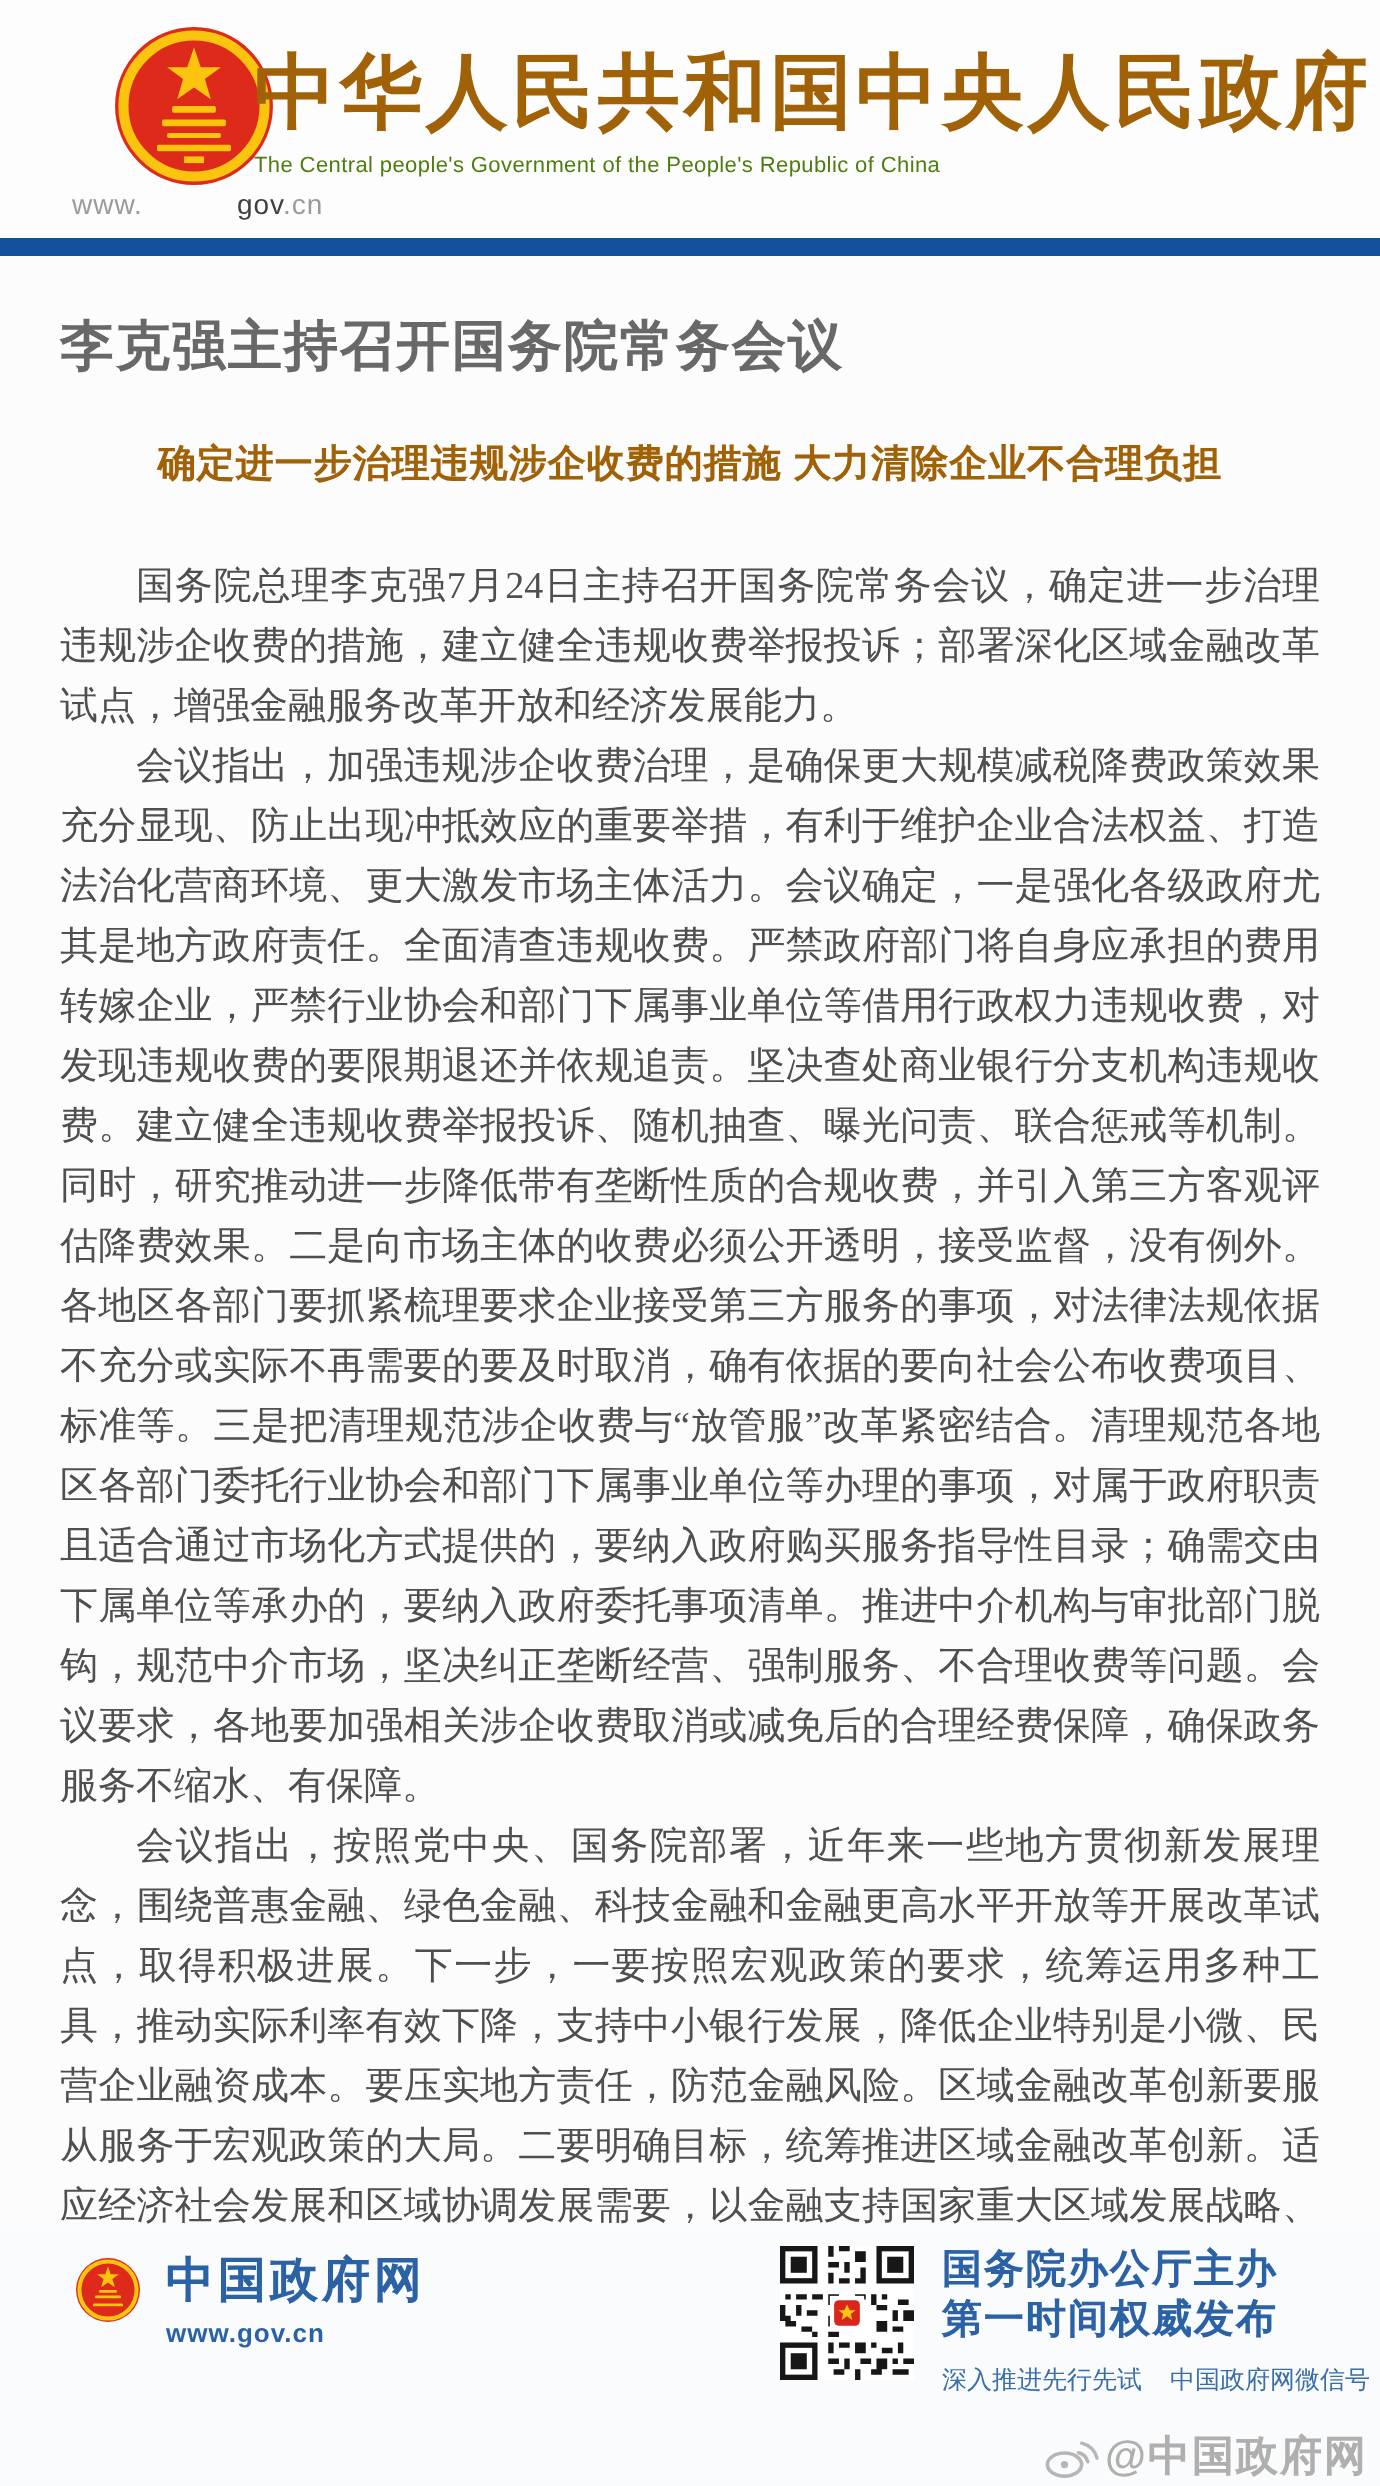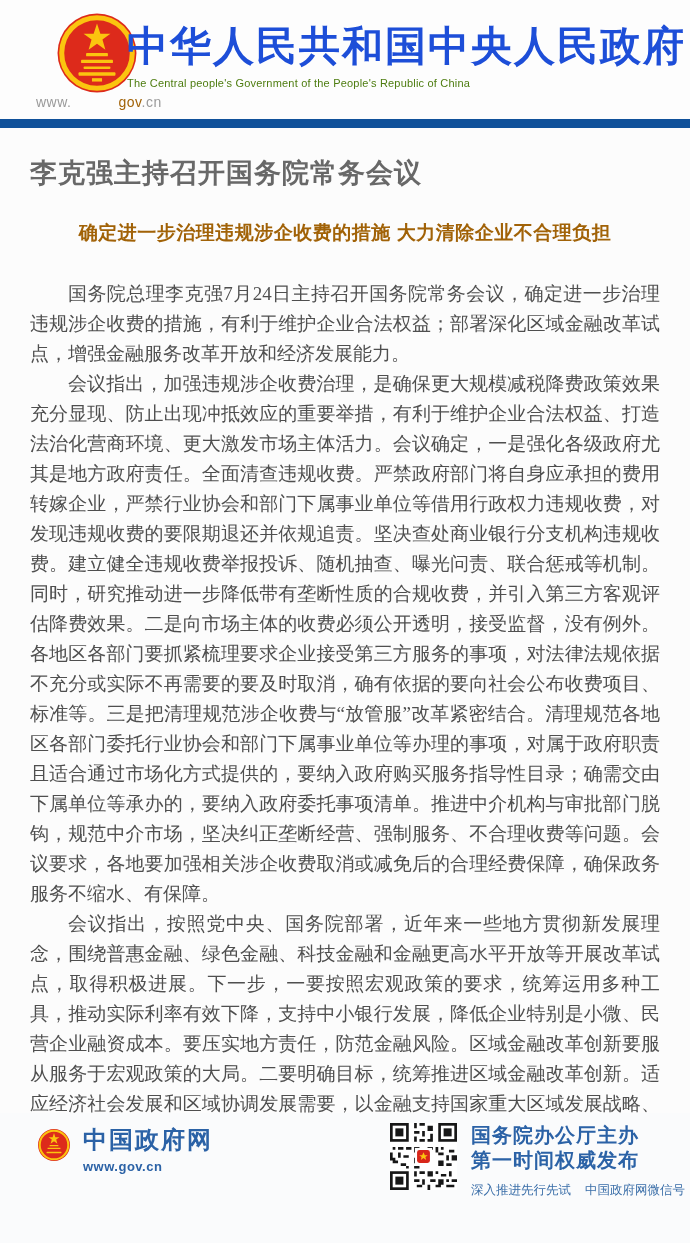--- a/index.html
+++ b/index.html
@@ -14,24 +14,24 @@
     font-family: "Liberation Sans", sans-serif;
   }
 
   
   .site-header { position: relative; height: 119px; background: #fdfdfd; }
   .emblem-lg { position: absolute; left: 55px; top: 11px; width: 84px; height: 84px; }
   .header-url {
     position: absolute; left: 36px; top: 94px; width: 122px;
     text-align: center; font-size: 14px; color: #9a9a9a; letter-spacing: .5px;
   }
-  .header-url .gov { color: #a16207; margin-left: 47px; }
+  .header-url .gov { color: #404040; margin-left: 47px; }
   .header-titles { position: absolute; left: 127px; top: 22px; width: 540px; }
   .title-cn {
-    font-size: 41px; font-weight: bold; color: #1d4ed8;
+    font-size: 41px; font-weight: bold; color: #a16207;
     letter-spacing: 2px; line-height: 48px; white-space: nowrap;
   }
   .title-en {
     margin-top: 7px; font-size: 11px; color: #4d7c0f; letter-spacing: .2px; white-space: nowrap;
   }
   .rule-blue { width: 100%; height: 9px; background: #10519a; }
 
   
   .article { padding: 27px 30px 0 30px; background: #fcfcfc; }
   .article-title {
@@ -99,21 +99,21 @@
     </div>
   </header>
   <div class="rule-blue"></div>
 
   <main class="article">
     <h1 class="article-title">李克强主持召开国务院常务会议</h1>
     <div class="article-subtitles">
       <div>确定进一步治理违规涉企收费的措施 大力清除企业不合理负担</div>
     </div>
     <div class="article-body">
-      <p>国务院总理李克强7月24日主持召开国务院常务会议，确定进一步治理违规涉企收费的措施，有利于维护企业合法权益；部署深化区域金融改革试点，增强金融服务改革开放和经济发展能力。</p>
+      <p>国务院总理李克强7月24日主持召开国务院常务会议，确定进一步治理违规涉企收费的措施，建立健全违规收费举报投诉；部署深化区域金融改革试点，增强金融服务改革开放和经济发展能力。</p>
       <p>会议指出，加强违规涉企收费治理，是确保更大规模减税降费政策效果充分显现、防止出现冲抵效应的重要举措，有利于维护企业合法权益、打造法治化营商环境、更大激发市场主体活力。会议确定，一是强化各级政府尤其是地方政府责任。全面清查违规收费。严禁政府部门将自身应承担的费用转嫁企业，严禁行业协会和部门下属事业单位等借用行政权力违规收费，对发现违规收费的要限期退还并依规追责。坚决查处商业银行分支机构违规收费。建立健全违规收费举报投诉、随机抽查、曝光问责、联合惩戒等机制。同时，研究推动进一步降低带有垄断性质的合规收费，并引入第三方客观评估降费效果。二是向市场主体的收费必须公开透明，接受监督，没有例外。各地区各部门要抓紧梳理要求企业接受第三方服务的事项，对法律法规依据不充分或实际不再需要的要及时取消，确有依据的要向社会公布收费项目、标准等。三是把清理规范涉企收费与“放管服”改革紧密结合。清理规范各地区各部门委托行业协会和部门下属事业单位等办理的事项，对属于政府职责且适合通过市场化方式提供的，要纳入政府购买服务指导性目录；确需交由下属单位等承办的，要纳入政府委托事项清单。推进中介机构与审批部门脱钩，规范中介市场，坚决纠正垄断经营、强制服务、不合理收费等问题。会议要求，各地要加强相关涉企收费取消或减免后的合理经费保障，确保政务服务不缩水、有保障。</p>
       <p>会议指出，按照党中央、国务院部署，近年来一些地方贯彻新发展理念，围绕普惠金融、绿色金融、科技金融和金融更高水平开放等开展改革试点，取得积极进展。下一步，一要按照宏观政策的要求，统筹运用多种工具，推动实际利率有效下降，支持中小银行发展，降低企业特别是小微、民营企业融资成本。要压实地方责任，防范金融风险。区域金融改革创新要服从服务于宏观政策的大局。二要明确目标，统筹推进区域金融改革创新。适应经济社会发展和区域协调发展需要，以金融支持国家重大区域发展战略、“三农”、科技创新以及扩大金融对外开放等为重点，深入推进先行先试，对有试点意义的改革方案成熟一个推出一个。三要建立动态调整的区域金融改革工作机制。加强对试点的跟踪评价和第三方评估，对没有实效或严重偏离改革目标的要及时纠正或叫停，不能只要“帽子”不干事；对达到预期目标、成效明显的要鼓励开展新的改革探索，并将已形成的可复制经验加快向更大范围推广，使金融改革开放创新举措更好发挥促发展、惠民生、防风险的实效。</p>
     </div>
   </main>
 
   <div class="footer-rule"></div>
   <footer class="site-footer">
     <div class="footer-left">
       <svg class="emblem-sm" viewBox="0 0 100 100" aria-hidden="true">
         <circle cx="50" cy="50" r="47" fill="#dd2a1b"></circle>
@@ -157,15 +157,24 @@
       </svg>
       <div class="footer-host">
         <div class="footer-host-line">国务院办公厅主办</div>
         <div class="footer-host-line">第一时间权威发布</div>
         <div class="footer-small">
           <span>深入推进先行先试</span><span class="gap"></span><span>中国政府网微信号：zhengfu</span>
         </div>
       </div>
     </div>
 
+    <div class="watermark">
+      <svg class="weibo-icon" viewBox="0 0 28 24" aria-hidden="true">
+        <ellipse cx="10.5" cy="16" rx="8" ry="5.4" fill="none" stroke="#a6a6a6" stroke-width="1.7"></ellipse>
+        <circle cx="10.5" cy="16" r="1.7" fill="#a6a6a6"></circle>
+        <path d="M17 10.5a6 6 0 0 1 4.4 4.2" fill="none" stroke="#a6a6a6" stroke-width="1.6" stroke-linecap="round"></path>
+        <path d="M18.5 6a10 10 0 0 1 7.2 7" fill="none" stroke="#a6a6a6" stroke-width="1.6" stroke-linecap="round"></path>
+      </svg>
+      <span>@中国政府网</span>
+    </div>
   </footer>
 
 </div>
 
 </body></html>

